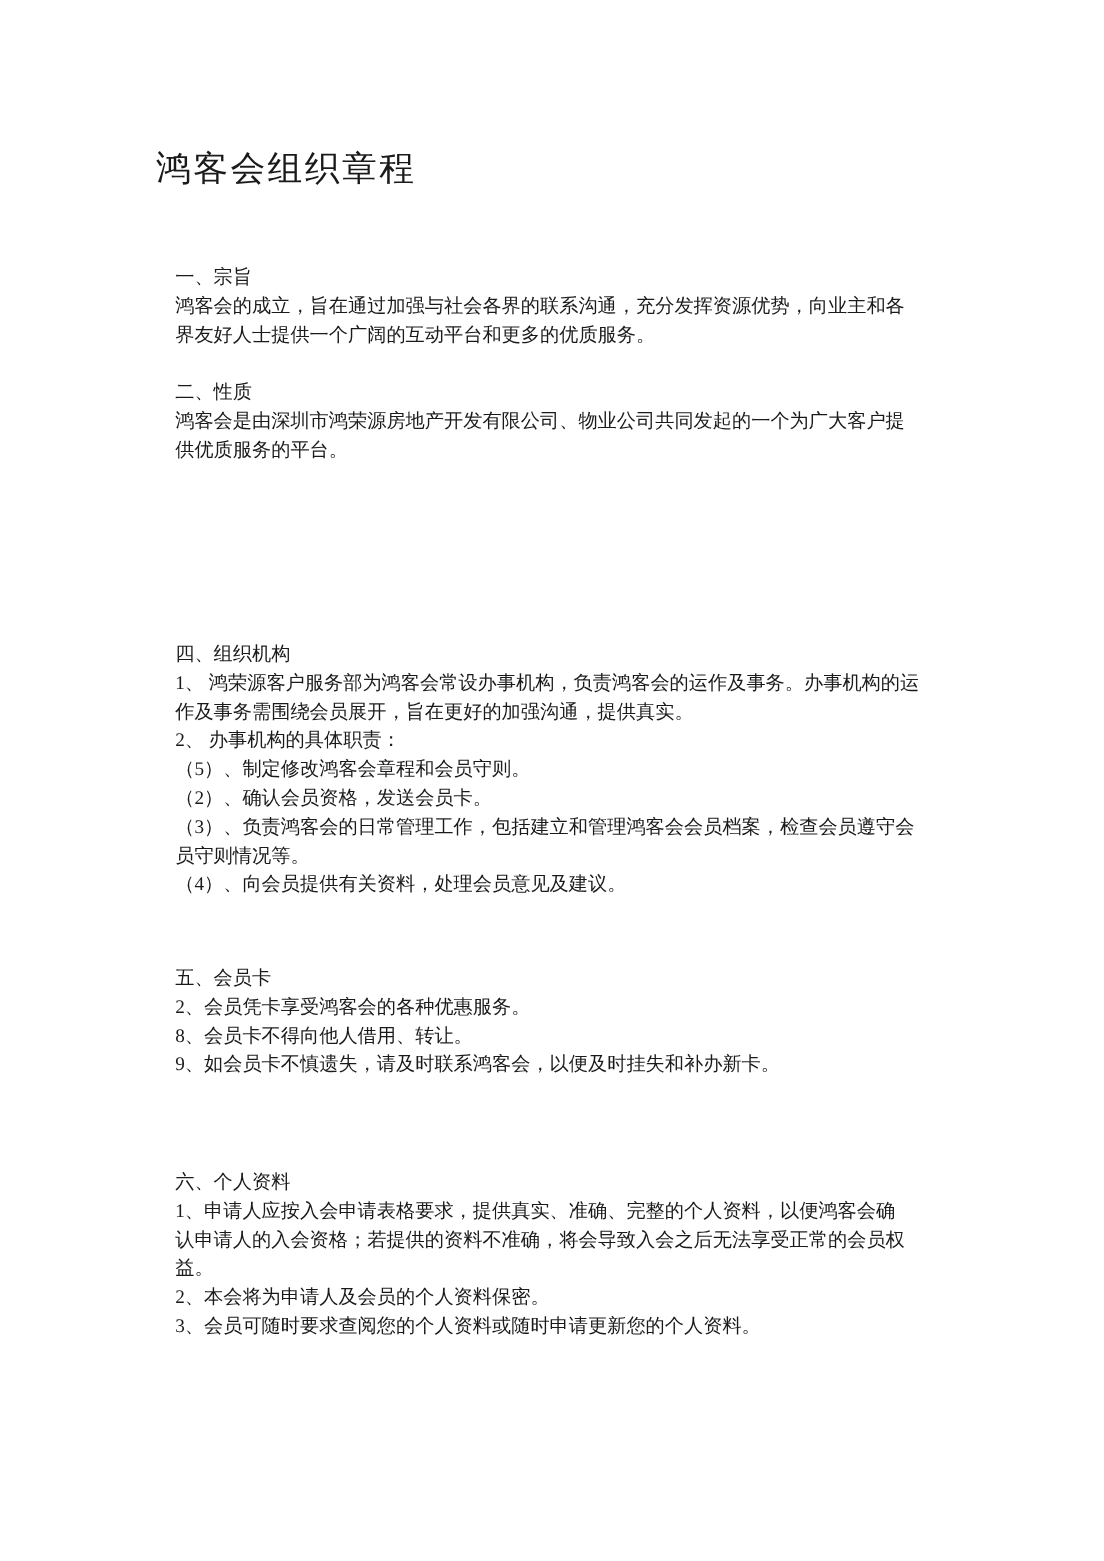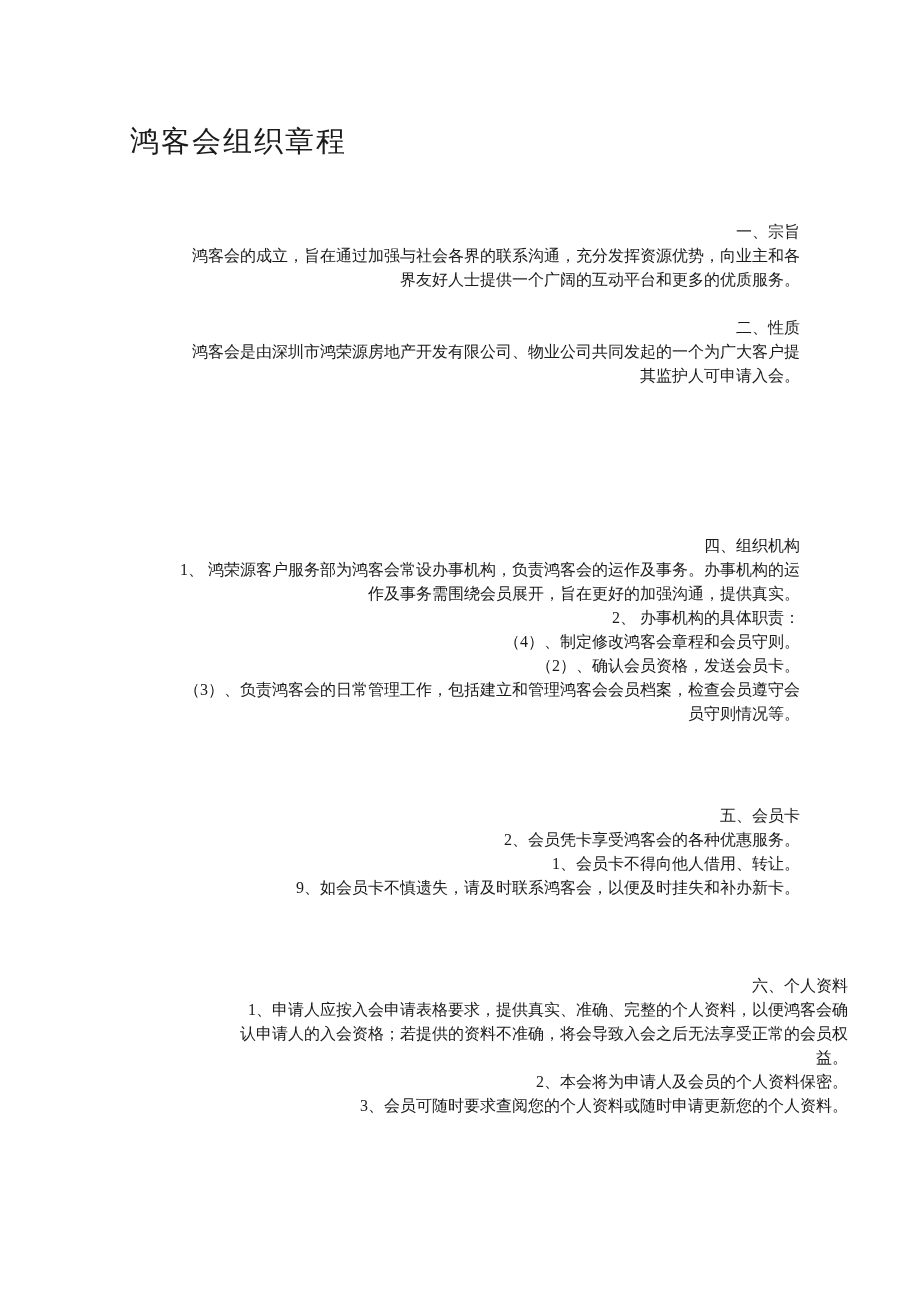--- a/index.html
+++ b/index.html
@@ -21,74 +21,74 @@
     left: 130px;
     top: 122px;
     font-size: 29px;
     line-height: 38px;
     letter-spacing: 2px;
     white-space: pre;
     color: #1a1a1a;
   }
   .section {
     position: absolute;
-    left: 130px;
+    left: 146px;
     width: 670px;
-    text-align: right;
   }
   .section .line {
     font-size: 16px;
     line-height: 24px;
     height: 24px;
     white-space: pre;
     color: #1a1a1a;
   }
   
   #sec-purpose      { top: 220px; }
   #sec-nature       { top: 316px; }
   #sec-eligibility  { top: 437px; }
   #sec-organization { top: 534px; }
   #sec-card         { top: 804px; }
-  #sec-personal     { top: 974px; margin-left: 48px; }
+  #sec-personal     { top: 974px; }
 </style>
 </head>
 <body>
 
 <div class="page">
 
   <div class="doc-title">鸿客会组织章程</div>
 
   <div class="section" id="sec-purpose">
     <div class="line">一、宗旨</div>
     <div class="line">鸿客会的成立，旨在通过加强与社会各界的联系沟通，充分发挥资源优势，向业主和各</div>
     <div class="line">界友好人士提供一个广阔的互动平台和更多的优质服务。</div>
   </div>
 
   <div class="section" id="sec-nature">
     <div class="line">二、性质</div>
     <div class="line">鸿客会是由深圳市鸿荣源房地产开发有限公司、物业公司共同发起的一个为广大客户提</div>
-    <div class="line">其监护人可申请入会。</div>
+    <div class="line">供优质服务的平台。</div>
   </div>
 
 
   <div class="section" id="sec-organization">
     <div class="line">四、组织机构</div>
     <div class="line">1、 鸿荣源客户服务部为鸿客会常设办事机构，负责鸿客会的运作及事务。办事机构的运</div>
     <div class="line">作及事务需围绕会员展开，旨在更好的加强沟通，提供真实。</div>
     <div class="line">2、 办事机构的具体职责：</div>
-    <div class="line">（4）、制定修改鸿客会章程和会员守则。</div>
+    <div class="line">（5）、制定修改鸿客会章程和会员守则。</div>
     <div class="line">（2）、确认会员资格，发送会员卡。</div>
     <div class="line">（3）、负责鸿客会的日常管理工作，包括建立和管理鸿客会会员档案，检查会员遵守会</div>
     <div class="line">员守则情况等。</div>
+    <div class="line">（4）、向会员提供有关资料，处理会员意见及建议。</div>
   </div>
 
   <div class="section" id="sec-card">
     <div class="line">五、会员卡</div>
     <div class="line">2、会员凭卡享受鸿客会的各种优惠服务。</div>
-    <div class="line">1、会员卡不得向他人借用、转让。</div>
+    <div class="line">8、会员卡不得向他人借用、转让。</div>
     <div class="line">9、如会员卡不慎遗失，请及时联系鸿客会，以便及时挂失和补办新卡。</div>
   </div>
 
   <div class="section" id="sec-personal">
     <div class="line">六、个人资料</div>
     <div class="line">1、申请人应按入会申请表格要求，提供真实、准确、完整的个人资料，以便鸿客会确</div>
     <div class="line">认申请人的入会资格；若提供的资料不准确，将会导致入会之后无法享受正常的会员权</div>
     <div class="line">益。</div>
     <div class="line">2、本会将为申请人及会员的个人资料保密。</div>
     <div class="line">3、会员可随时要求查阅您的个人资料或随时申请更新您的个人资料。</div>

